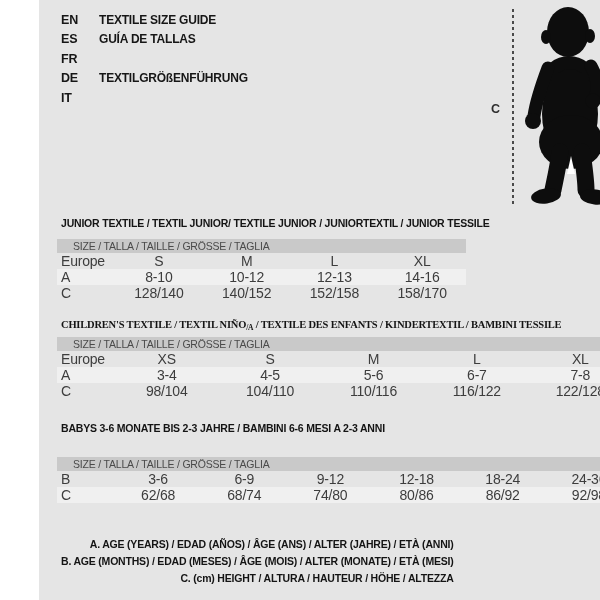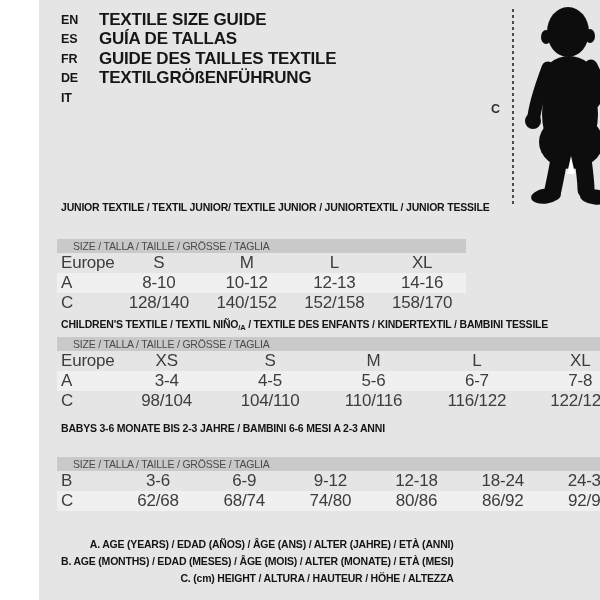--- a/index.html
+++ b/index.html
@@ -6,21 +6,21 @@
   html,body { background:#ffffff; }
   .page {
     position:relative; width:600px; height:600px; background:#e5e5e5;
     font-family:"Liberation Sans", sans-serif; color:#111111; overflow:hidden;margin-left:39px;
   }
 
   
   .lang-block { position:absolute; left:22px; top:10px; }
   .lang-row { display:flex; height:19.5px; align-items:center; }
   .lang-code { width:38px; font-size:12.5px; font-weight:bold; letter-spacing:-0.2px; color:#161616; }
-  .lang-label { font-size:17px; font-weight:bold; letter-spacing:-0.2px; color:#161616; white-space:nowrap; }
+  .lang-label { font-size:12px; font-weight:bold; letter-spacing:-0.2px; color:#161616; white-space:nowrap; }
 
   
   .measure-line {
     position:absolute; left:473px; top:9px; width:2px; height:198px;
     background-image:repeating-linear-gradient(to bottom,#4a4a4a 0,#4a4a4a 3px,transparent 3px,transparent 6px);
   }
   .height-label { position:absolute; left:452px; top:102px; font-size:12.5px; font-weight:bold; color:#2e2e2e; }
   .silhouette { position:absolute; left:483px; top:4px; width:104px; height:204px; }
 
   
@@ -28,31 +28,31 @@
     position:absolute; left:22px; font-size:10.5px; font-weight:bold;
     letter-spacing:-0.2px; color:#141414; white-space:nowrap; line-height:17px;
   }
   .size-table { position:absolute; left:18px; }
   .tbl-header {
     height:14px; line-height:14px; background:#c9c9c9; color:#4a4a4a;
     font-size:10.5px; padding-left:16px; letter-spacing:-0.2px; white-space:nowrap;
   }
   .size-table table { width:100%; border-collapse:collapse; table-layout:fixed; }
   .size-table td {
-    height:16px; font-size:17px; color:#3d3d3d; text-align:center;
+    height:16px; font-size:14px; color:#3d3d3d; text-align:center;
     padding:0; letter-spacing:-0.2px; white-space:nowrap;
   }
   .size-table td.rl { width:58px; text-align:left; padding-left:4px; }
   .size-table tr:nth-child(2) td { background:#f0f0f0; }
 
   .t1 { top:239px; width:409px; }
   .t2 { top:337px; width:575px; }
   .t3 { top:457px; width:575px; }
-  .st1 { top:199px;text-align:center; }
-  .st2 { top:316px; }
+  .st1 { top:215px;text-align:center; }
+  .st2 { top:316px;font-family:Liberation Serif, serif; }
   .st3 { top:420px; }
   .sub-a { font-size:7.5px; vertical-align:-2px; font-weight:bold; }
 
   
   .footnotes { position:absolute; left:22px; top:536px;text-align:right; }
   .footnote {
     font-size:10.5px; font-weight:bold; letter-spacing:-0.2px;
     color:#141414; line-height:17px; white-space:nowrap;
   }
 </style>
@@ -65,21 +65,20 @@
     <div class="lang-row">
       <span class="lang-code">EN</span>
       <span class="lang-label">TEXTILE SIZE GUIDE</span>
     </div>
     <div class="lang-row">
       <span class="lang-code">ES</span>
       <span class="lang-label">GUÍA DE TALLAS</span>
     </div>
     <div class="lang-row">
       <span class="lang-code">FR</span>
-      <span class="lang-label">GUIDE DES TAILLES TEXTILE</span>
     </div>
     <div class="lang-row">
       <span class="lang-code">DE</span>
       <span class="lang-label">TEXTILGRÖßENFÜHRUNG</span>
     </div>
     <div class="lang-row">
       <span class="lang-code">IT</span>
     </div>
   </div>
 

